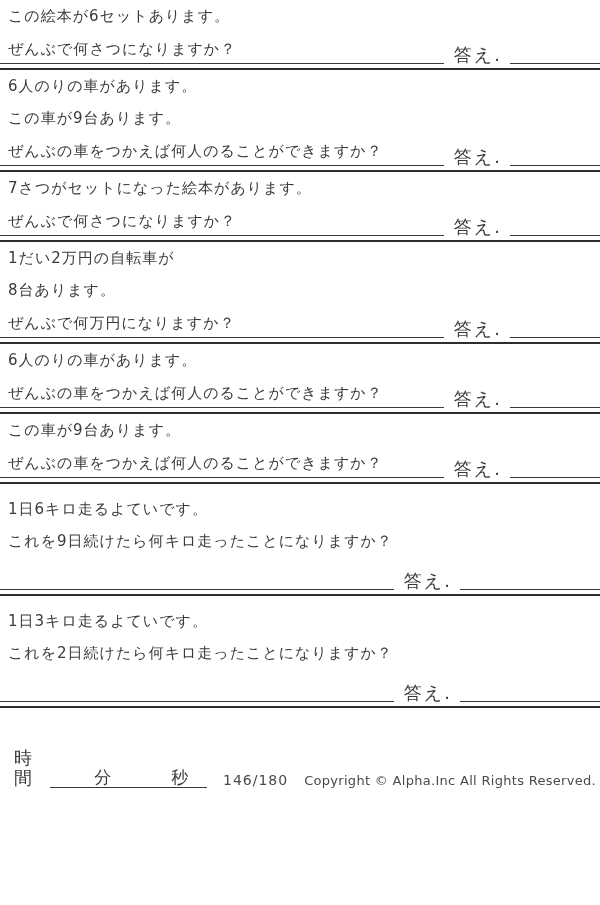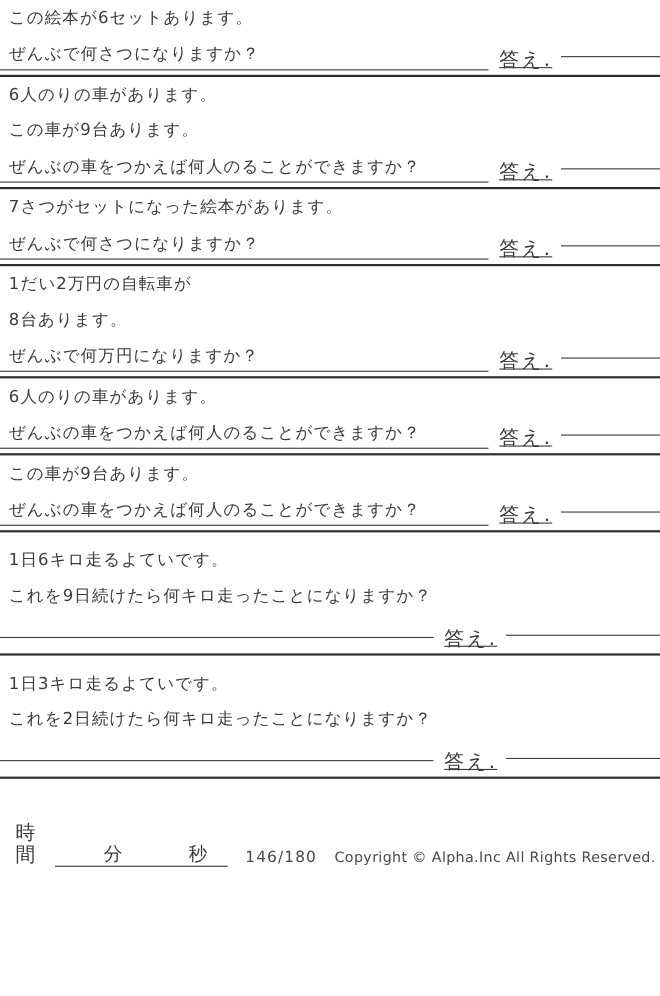--- a/index.html
+++ b/index.html
@@ -31,21 +31,21 @@
     line-height: 19px;
     font-size: 15px;
     letter-spacing: 1px;
     white-space: nowrap;
   }
   .problem.own-line .stmt {
     height: 32px;
   }
   .answer-row {
     display: flex;
-    align-items: center;
+    align-items: flex-end;
     height: 25px;
     margin-bottom: 4px;
   }
   .problem.own-line .answer-row {
     height: 26px;
   }
   .q-cell {
     flex: 1;
     display: flex;
     align-items: flex-end;
@@ -55,21 +55,20 @@
     letter-spacing: 1px;
     white-space: nowrap;
   }
   .answer-label {
     align-self: flex-end;
     font-size: 18px;
     line-height: 19px;
     padding: 0 8px 0 10px;
     letter-spacing: 2px;
     white-space: nowrap;
-    text-decoration: underline;
   }
   .answer-blank {
     width: 90px;
     border-bottom: 1px solid #3a3a3a;
   }
   .problem.own-line .answer-blank {
     width: 140px;
   }
   .footer {
     margin-top: 40px;

